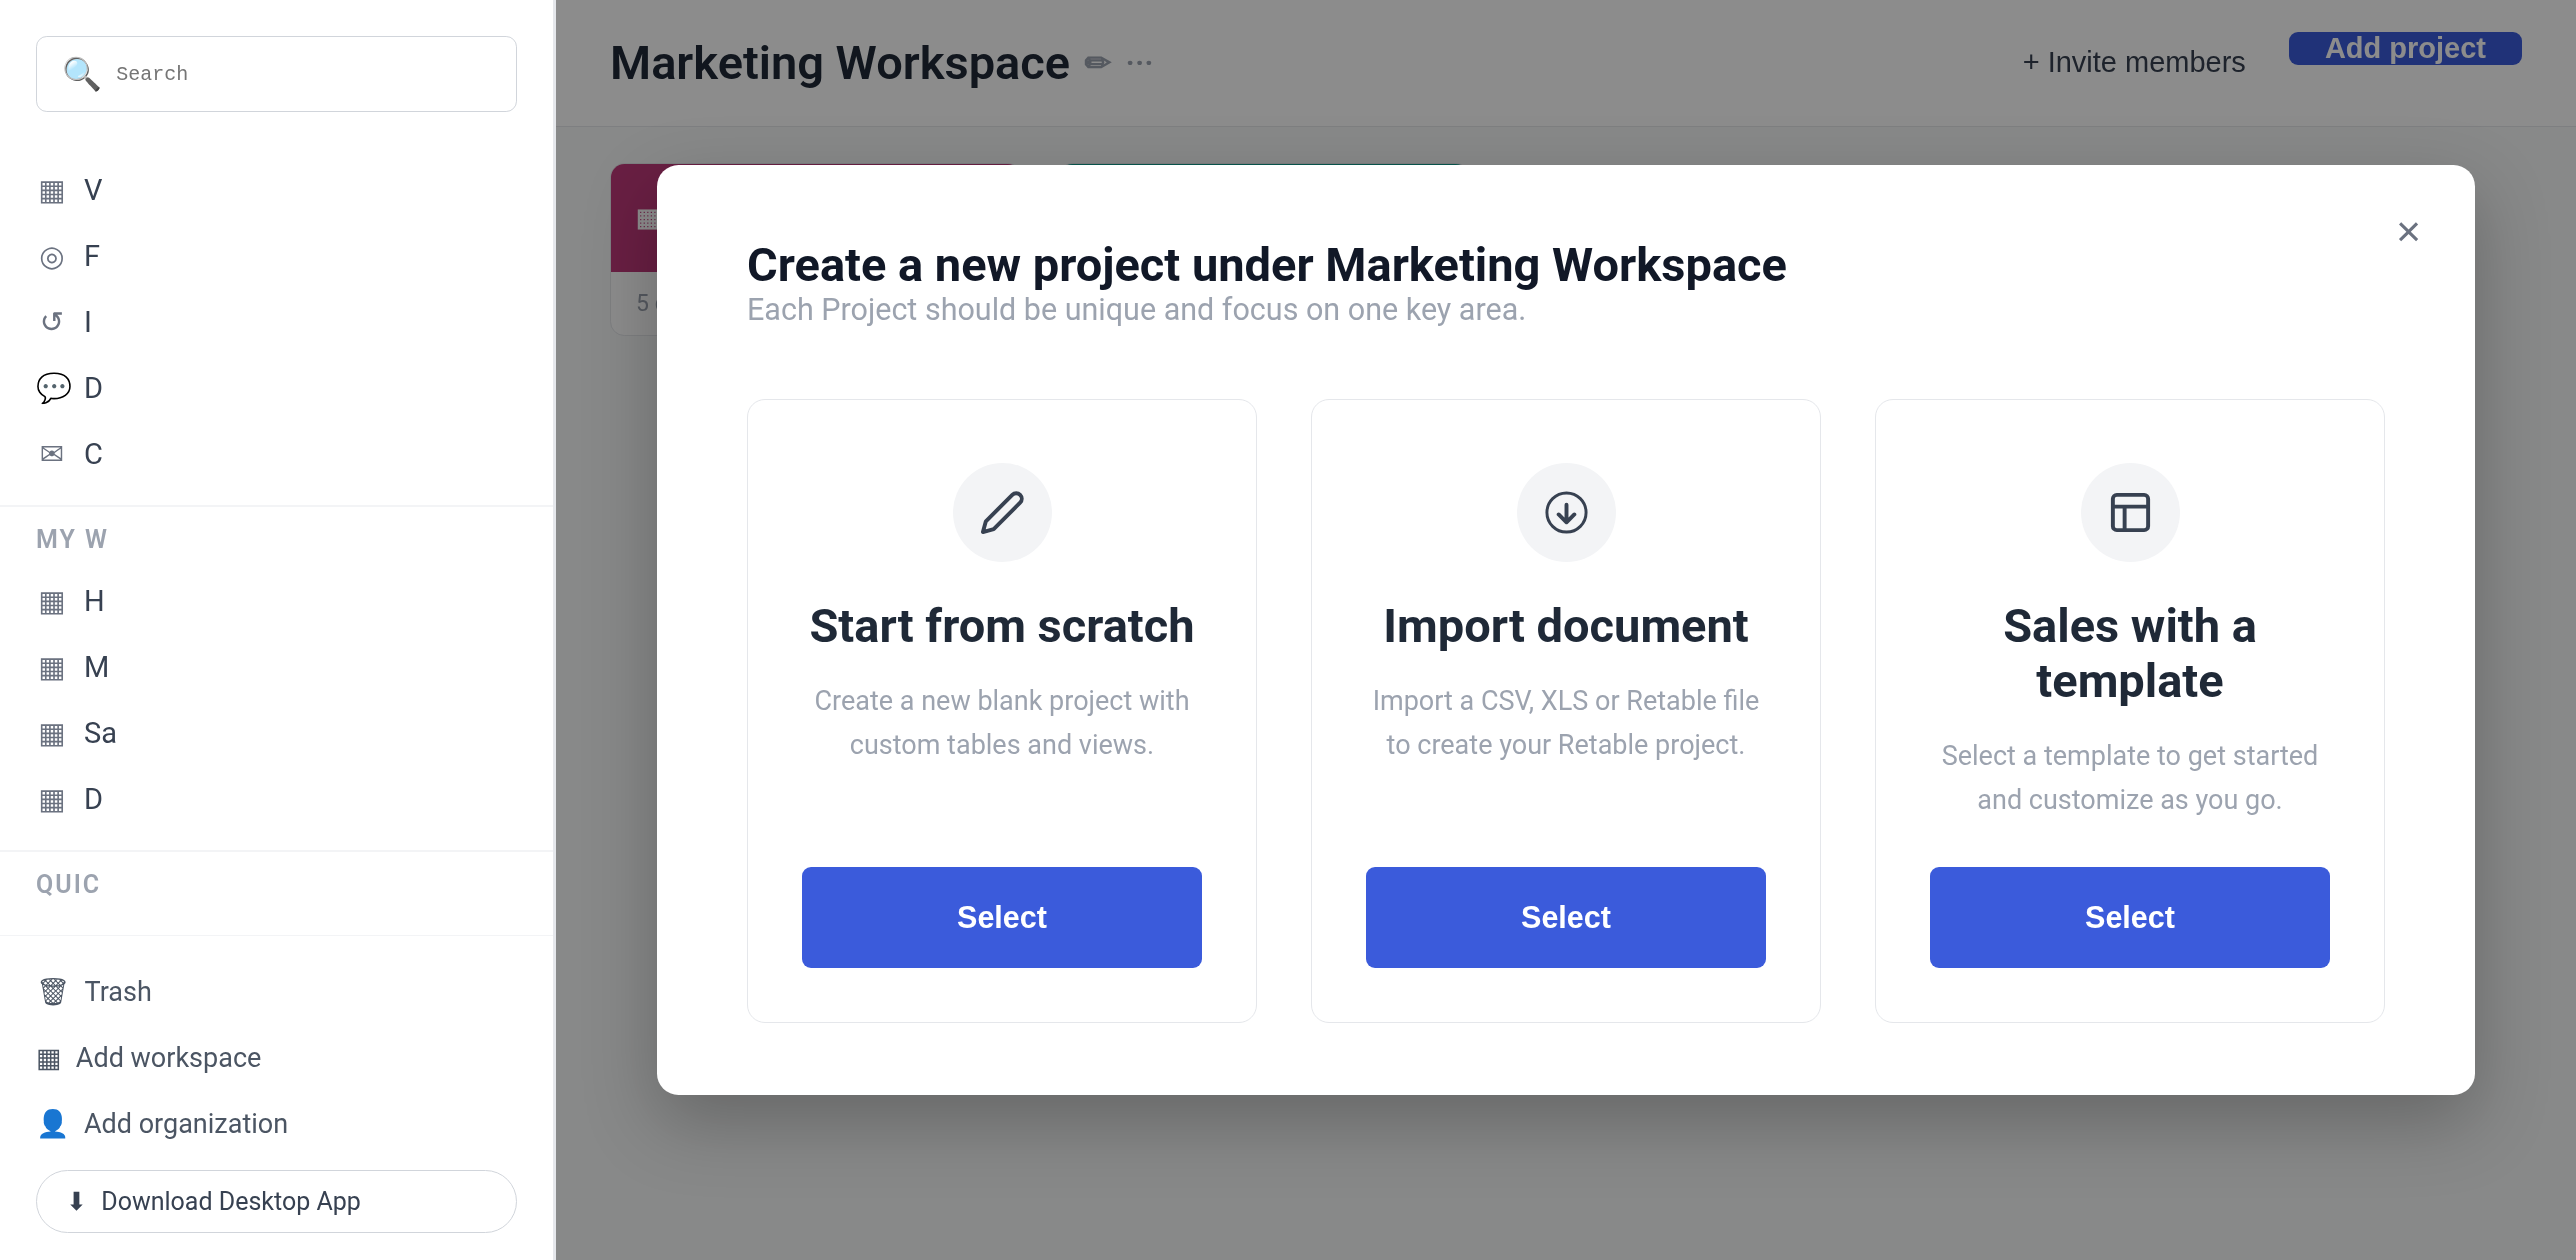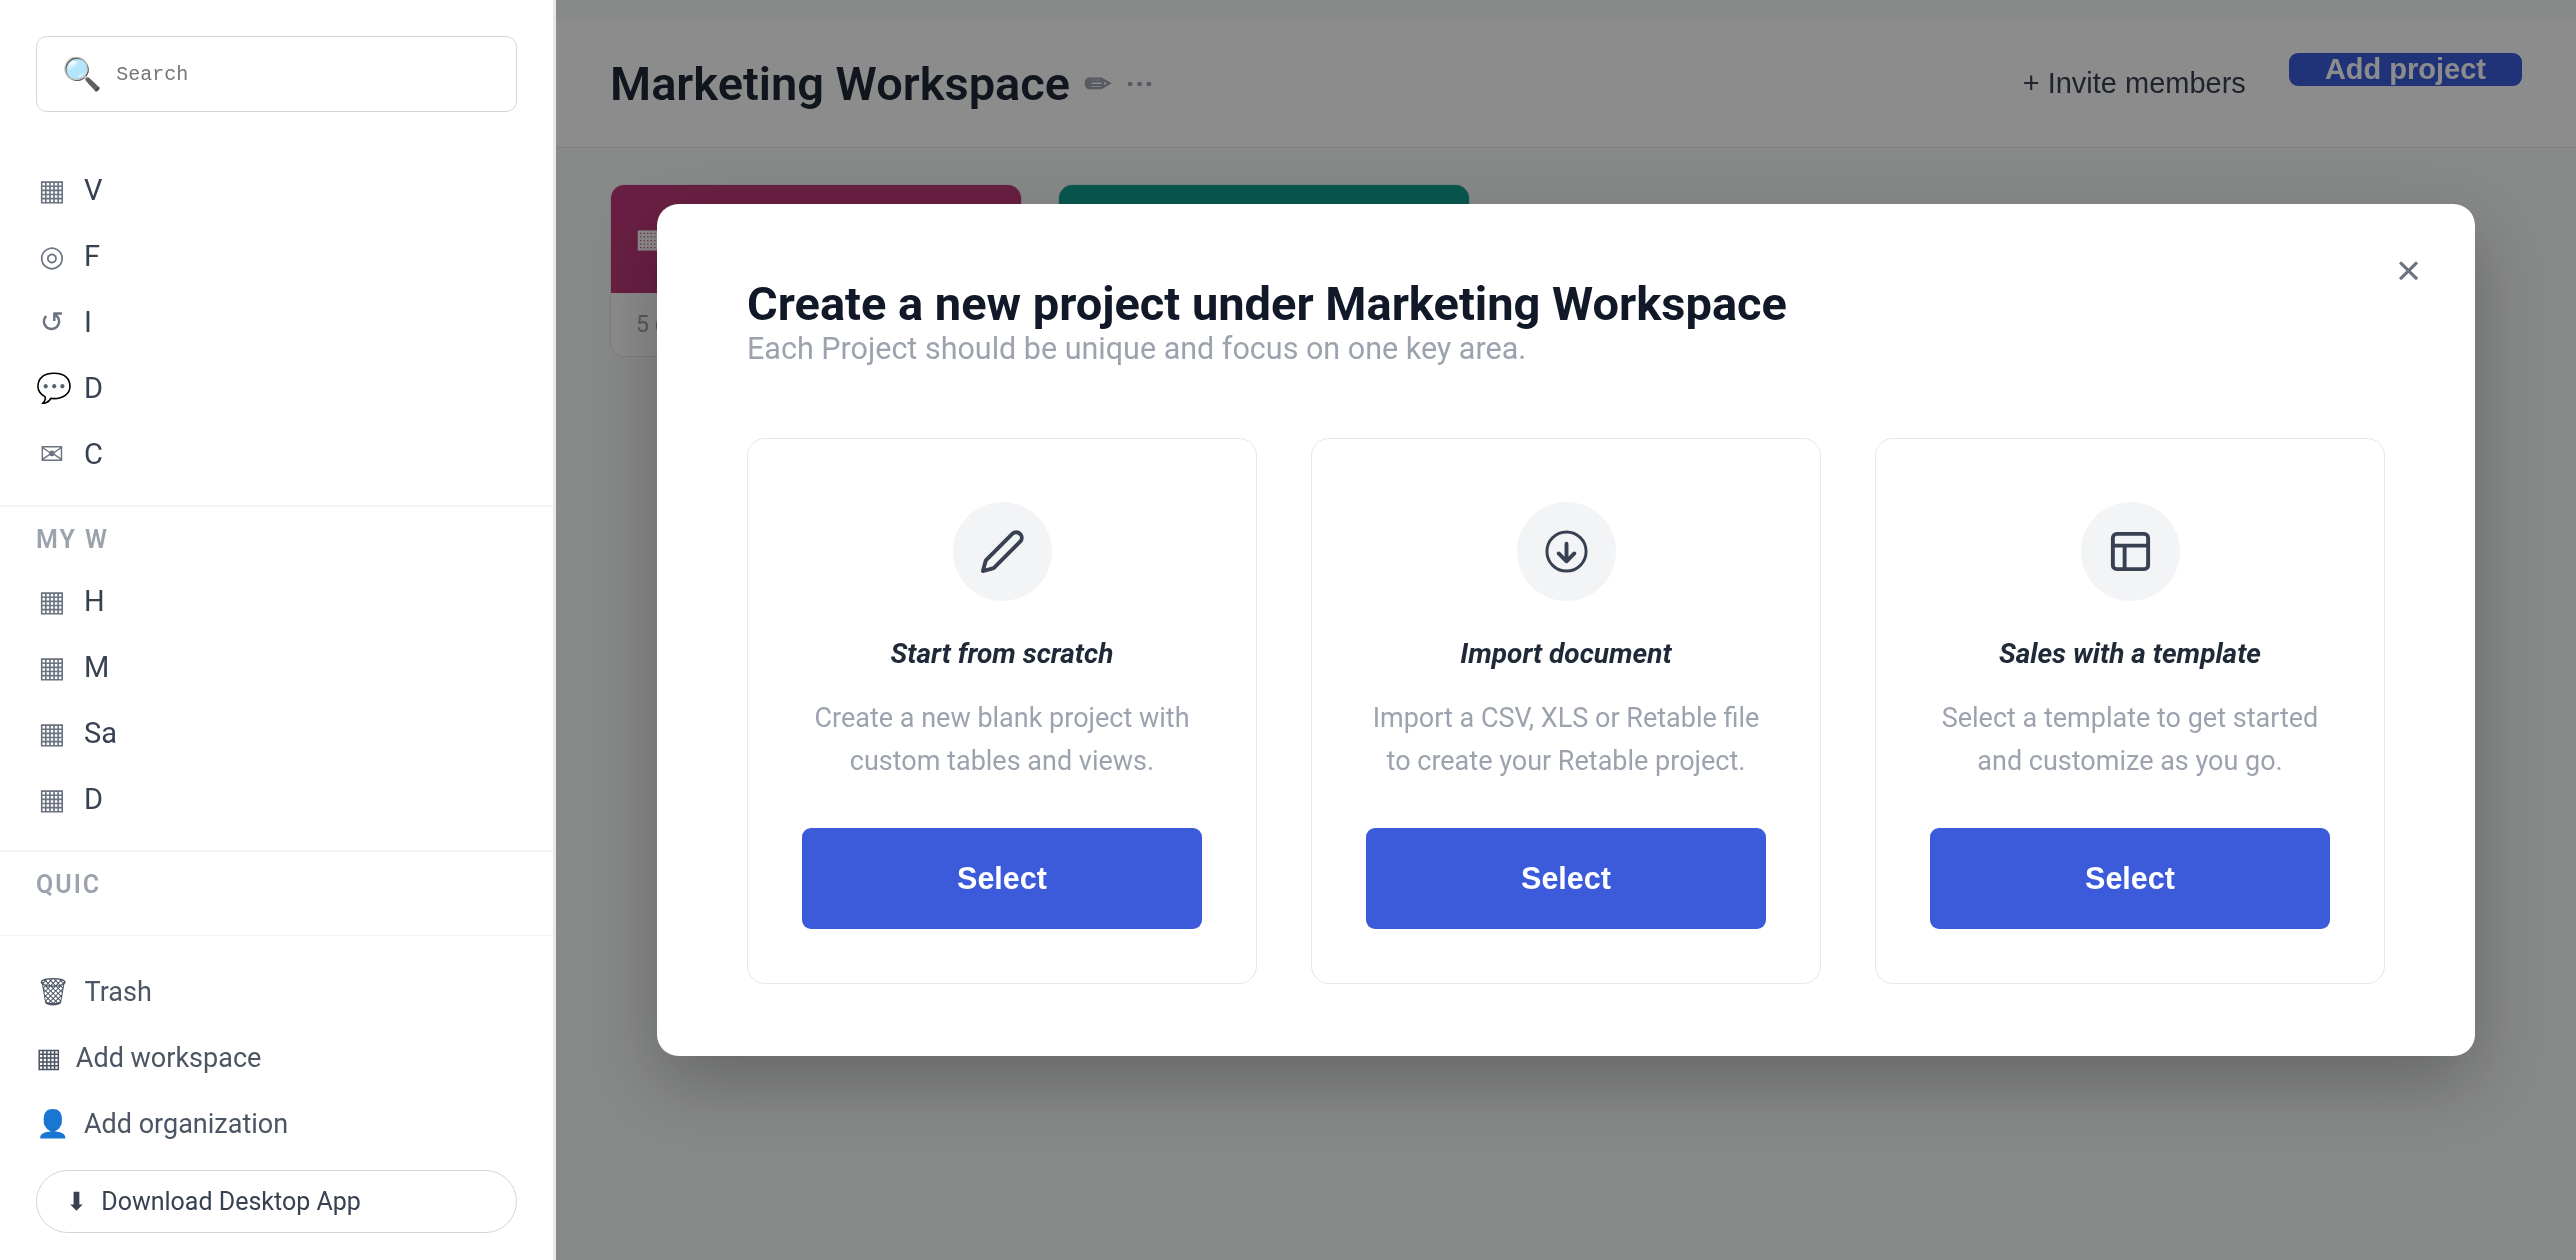--- a/index.html
+++ b/index.html
@@ -98,21 +98,20 @@
       position: relative;
     }
 
     .main-header {
       display: flex;
       align-items: center;
       justify-content: space-between;
       padding: 32px 54px;
       background: #fff;
       border-bottom: 1.8px solid #e5e7eb;
-      margin-top: 21px;
     }
 
     .workspace-title {
       display: flex;
       align-items: center;
       gap: 14.3px;
       font-size: 47px;
       font-weight: 600;
       color: #1f2937;
     }
@@ -252,24 +251,23 @@
       background: #f3f4f6;
       display: flex;
       align-items: center;
       justify-content: center;
       margin-bottom: 9px;
     }
 
     .modal-card-icon svg { width: 47px; height: 47px; stroke: #374151; fill: none; stroke-width: 2; }
 
     .modal-card-title {
-      font-size: 28px;
+      font-size: 47px;
       font-weight: 700;
       color: #1f2937;
-      font-style: italic;
     }
 
     .modal-card-desc {
       font-size: 27px;
       color: #9ca3af;
       line-height: 1.6;
       flex: 1;
     }
 
     .select-btn {

